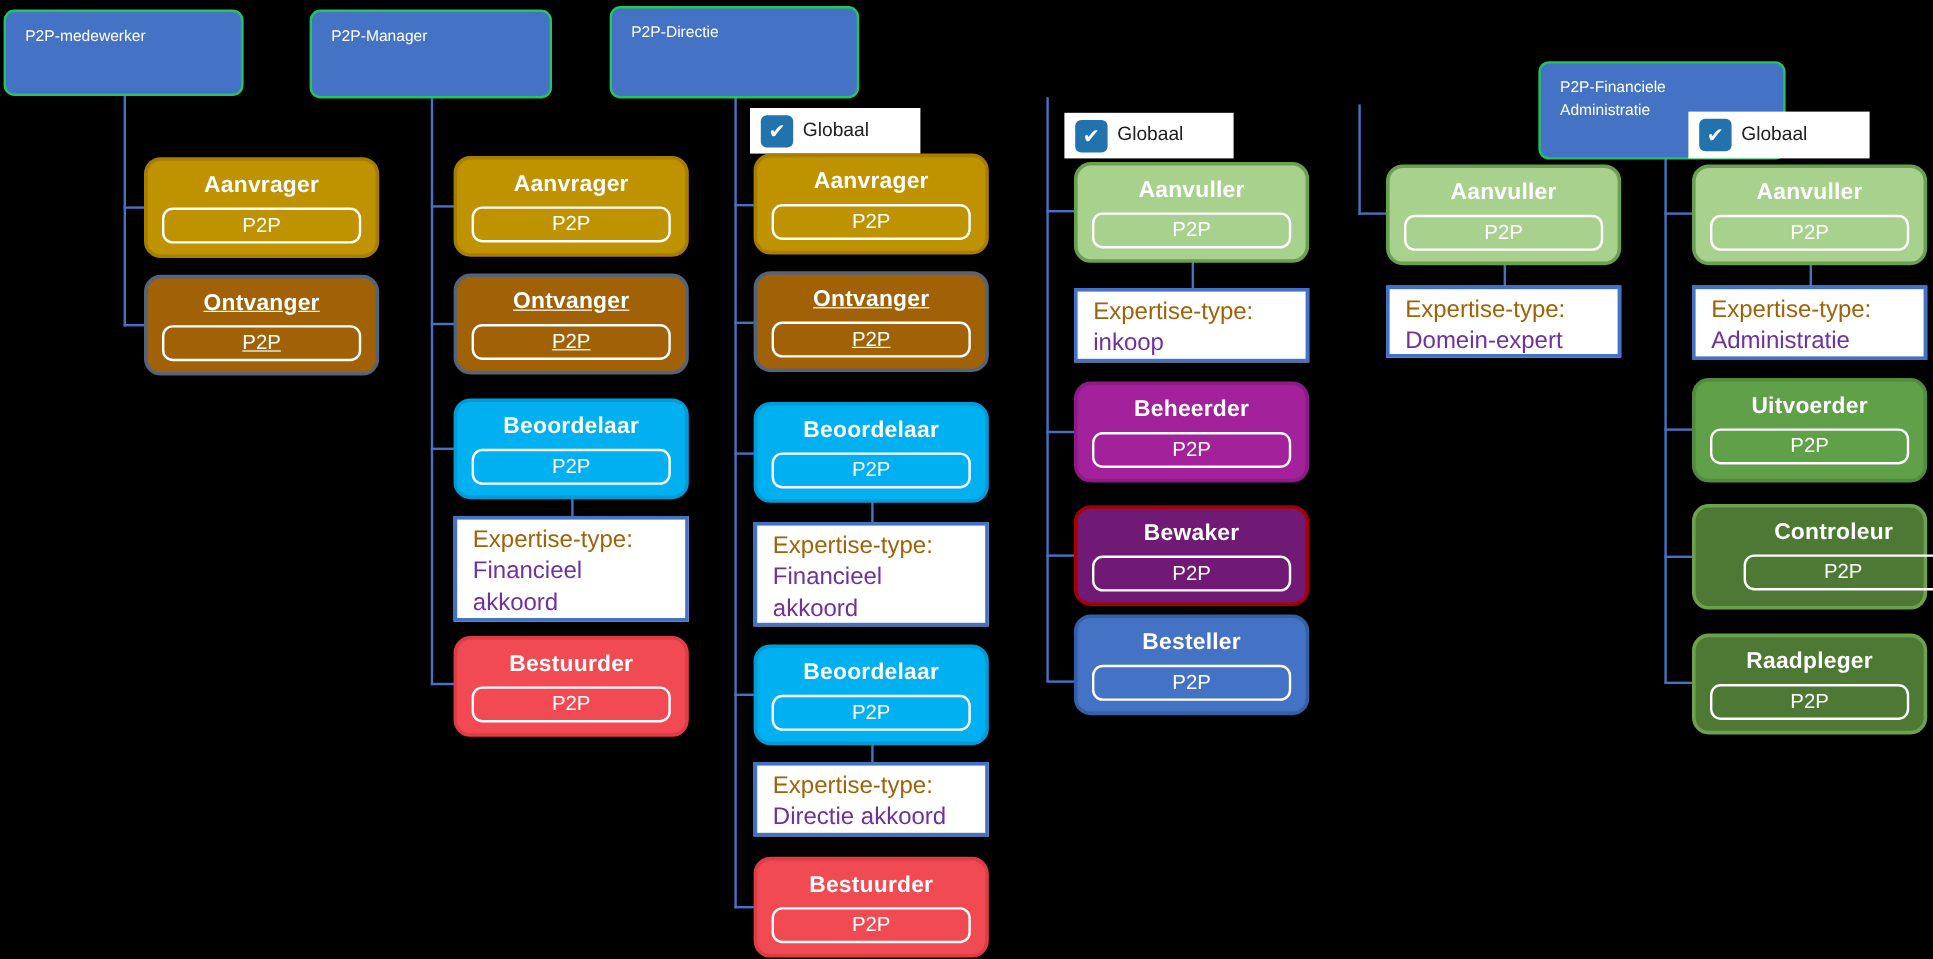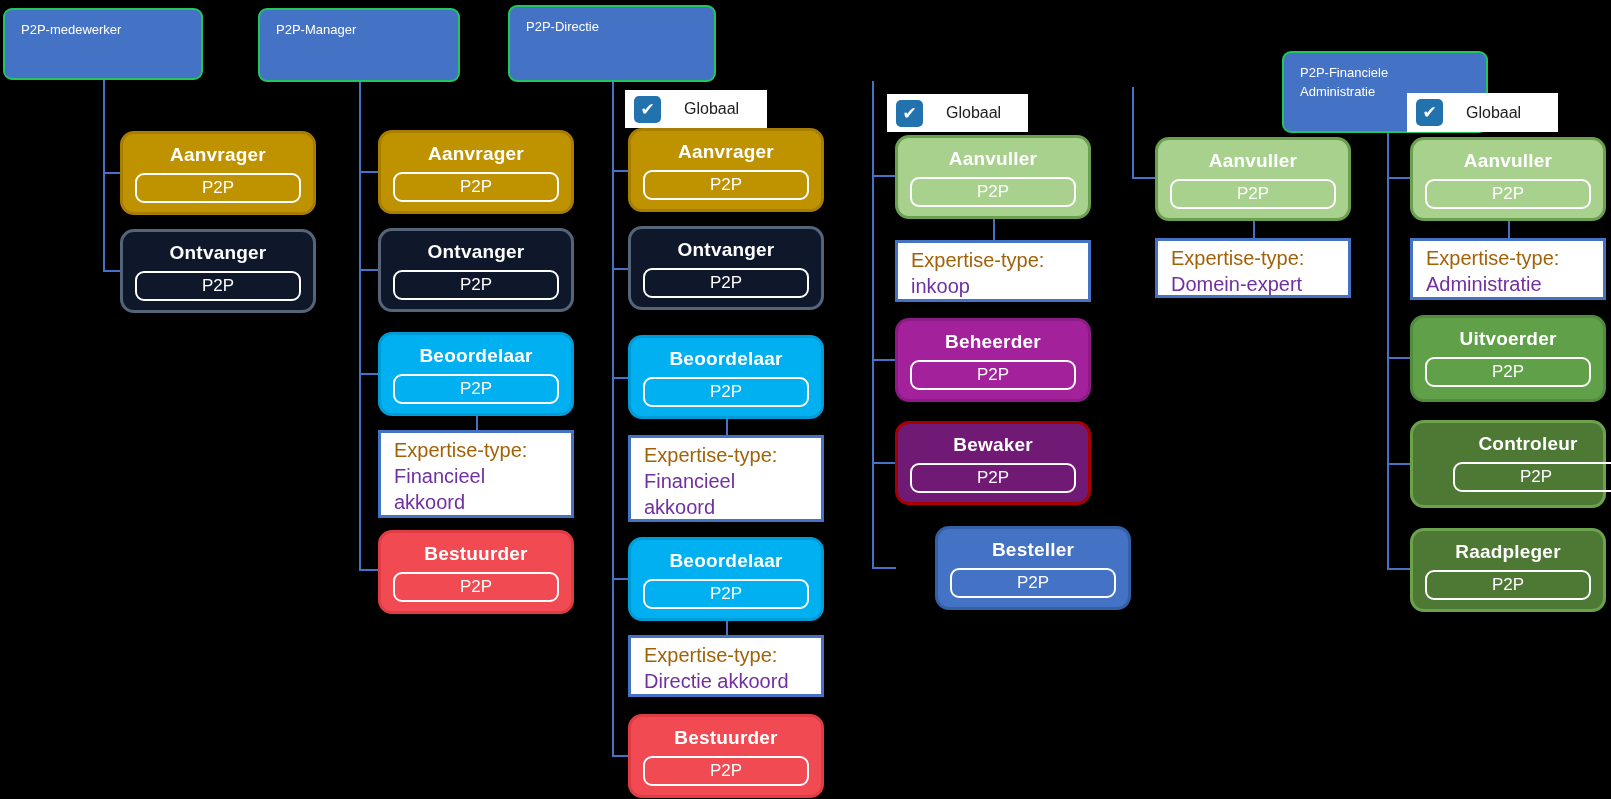--- a/index.html
+++ b/index.html
@@ -21,21 +21,21 @@
   .role{
     position:absolute;width:196px;height:84px;box-sizing:border-box;
     border:3px solid;border-radius:14px;color:#fff;text-align:center;
   }
   .role-title{margin-top:10px;font-size:19px;font-weight:bold;letter-spacing:.2px;}
   .badge{
     margin:7px auto 0;width:166px;height:30px;box-sizing:border-box;
     border:2px solid #fff;border-radius:9px;font-size:17px;line-height:26px;color:#fff;
   }
   .c-gold{background:#BF9200;border-color:#A87E00;}
-  .c-slate{background:#0f172a;border-color:#56647A;}
+  .c-slate{background:#a16207;border-color:#56647A;text-decoration:underline;}
   .c-cyan{background:#00B0F0;border-color:#009CD8;}
   .c-red{background:#F14A52;border-color:#E03C44;}
   .c-magenta{background:#A3219B;border-color:#8C1B85;}
   .c-darkred{background:#701a75;border-color:#A80000;}
   .c-blue{background:#4472C4;border-color:#3560A8;}
   .c-lgreen{background:#A9D18E;border-color:#6AA050;}
   .c-mgreen{background:#5FA049;border-color:#528C3E;}
   .c-dgreen{background:#4E7934;border-color:#6CA24C;}
   
   .exp{
@@ -46,21 +46,21 @@
   .exp-value{display:block;color:#7030A0;}
   
   .glob{
     position:absolute;height:38px;box-sizing:border-box;background:#fff;
     display:flex;align-items:center;
   }
   .cbx{
     width:27px;height:27px;margin-left:9px;border-radius:5px;background:#2272AE;
     color:#fff;font-size:17px;line-height:27px;text-align:center;flex:0 0 auto;
   }
-  .glob-label{margin-left:23px;font-size:16px;color:#202020;}
+  .glob-label{margin-left:8px;font-size:16px;color:#202020;}
 </style>
 </head>
 <body>
 
 <div id="canvas">
 
   <div class="vline" style="left:103px;top:80px;height:192px;"></div>
   <div class="hline" style="left:103px;top:172px;width:18px;"></div>
   <div class="hline" style="left:103px;top:270px;width:18px;"></div>
 
@@ -183,21 +183,21 @@
     <span class="exp-value">inkoop</span>
   </div>
   <div class="role c-magenta" style="left:895px;top:318px;">
     <div class="role-title">Beheerder</div>
     <div class="badge">P2P</div>
   </div>
   <div class="role c-darkred" style="left:895px;top:421px;">
     <div class="role-title">Bewaker</div>
     <div class="badge">P2P</div>
   </div>
-  <div class="role c-blue" style="left:895px;top:526px;margin-left:40px;">
+  <div class="role c-blue" style="left:895px;top:512px;">
     <div class="role-title">Besteller</div>
     <div class="badge">P2P</div>
   </div>
 
   <div class="role c-lgreen" style="left:1155px;top:137px;">
     <div class="role-title">Aanvuller</div>
     <div class="badge">P2P</div>
   </div>
   <div class="exp" style="left:1155px;top:238px;height:60px;">
     <span class="exp-label">Expertise-type:</span>

